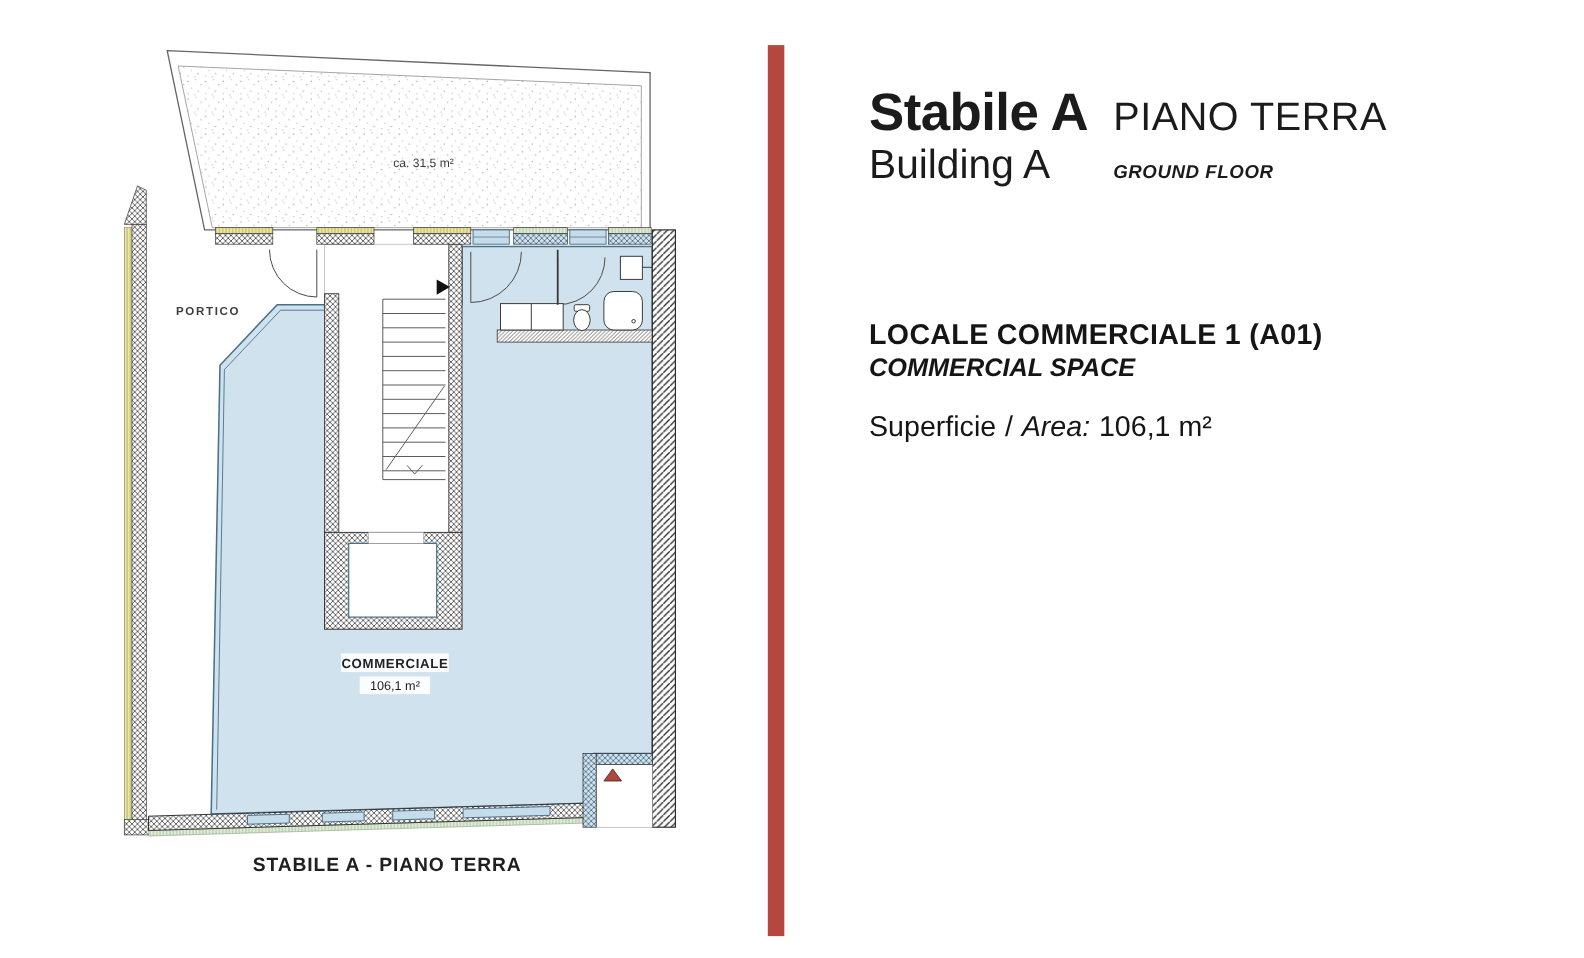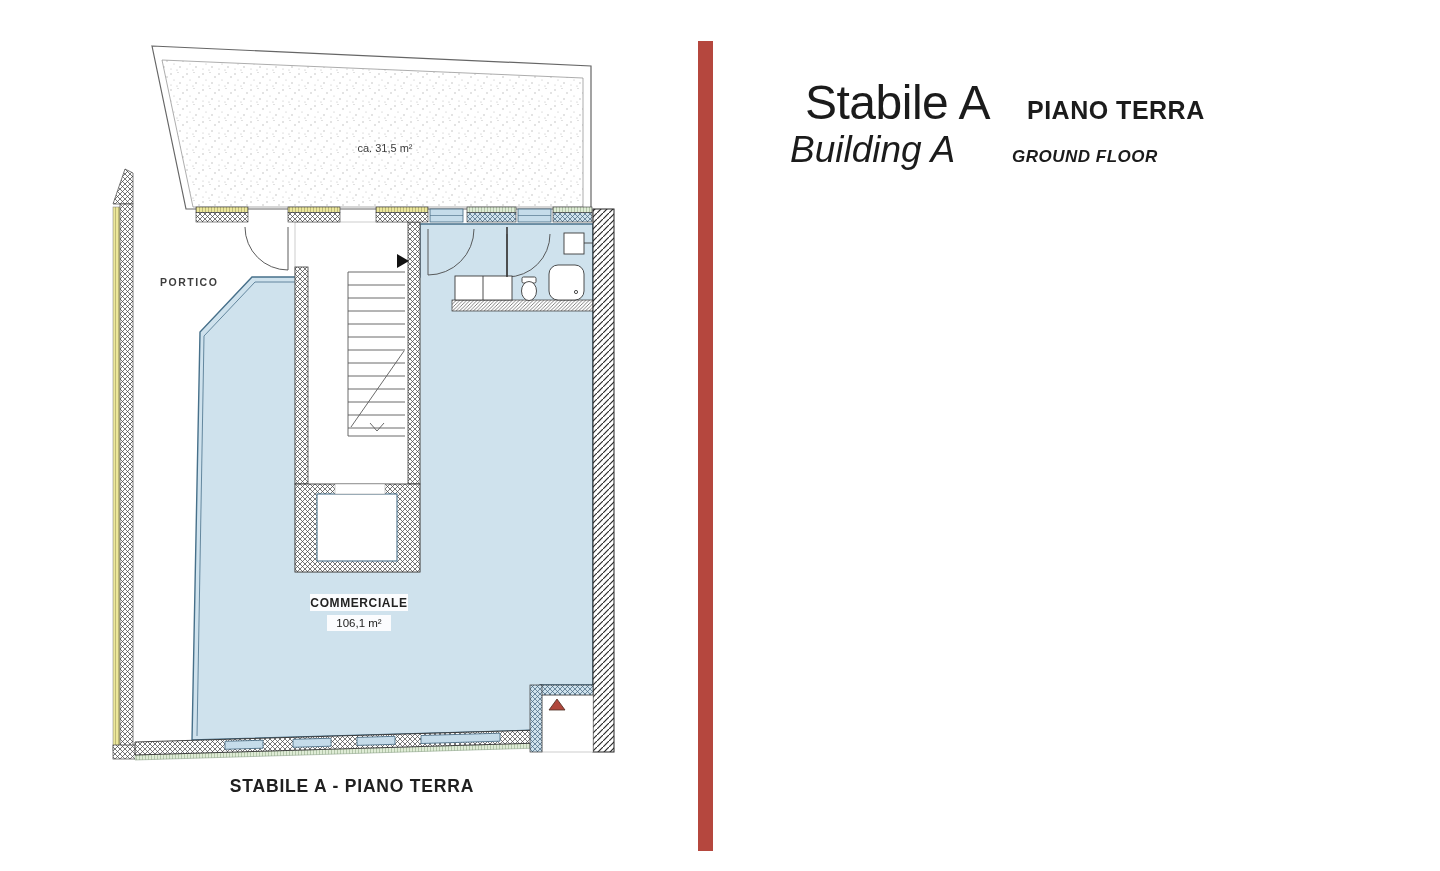--- a/index.html
+++ b/index.html
@@ -17,25 +17,25 @@
   .t-room{font-size:12px;font-weight:700;letter-spacing:.6px;fill:#222;}
   .t-area{font-size:11.5px;fill:#222;}
   .t-caption{font-size:17.5px;font-weight:700;letter-spacing:.8px;fill:#202020;}
 
   
   .divider{position:absolute;left:698px;top:41px;width:15px;height:810px;background:#b5473e;}
 
   
   .panel{position:absolute;left:790px;top:78px;width:600px;}
   .title-row{display:flex;align-items:baseline;}
-  .t-building-it{display:inline-block;width:222px;font-size:48px;font-weight:400;
-                 color:#1b1b1b;line-height:1.05;letter-spacing:-0.5px;margin-left:15px;}
-  .t-floor-it{font-size:25px;font-weight:700;letter-spacing:.5px;color:#1b1b1b;}
+  .t-building-it{display:inline-block;width:222px;font-size:48px;font-weight:700;
+                 color:#1b1b1b;line-height:1.05;letter-spacing:-0.5px;}
+  .t-floor-it{font-size:36px;font-weight:400;letter-spacing:.5px;color:#1b1b1b;}
   .title-row2{display:flex;align-items:baseline;margin-top:3px;}
-  .t-building-en{display:inline-block;width:222px;font-size:37px;font-style:italic;
+  .t-building-en{display:inline-block;width:222px;font-size:37px;
                  font-weight:500;color:#1b1b1b;line-height:1.05;}
   .t-floor-en{font-size:17px;font-weight:700;font-style:italic;letter-spacing:.5px;color:#1b1b1b;}
   .unit{margin-top:120px;}
   .unit-title{font-size:26px;font-weight:700;letter-spacing:.3px;color:#151515;line-height:1.1;}
   .unit-sub{font-size:23px;font-weight:700;font-style:italic;color:#151515;line-height:1.2;margin-top:2px;}
   .area-line{margin-top:24px;font-size:26px;color:#151515;}
   .area-line .sep{margin:0 8px;}
   .area-line .it{font-style:italic;margin-right:8px;}
 </style>
 </head>
@@ -207,15 +207,22 @@
 
   <div class="panel">
     <div class="title-row">
       <span class="t-building-it">Stabile A</span>
       <span class="t-floor-it">PIANO TERRA</span>
     </div>
     <div class="title-row2">
       <span class="t-building-en">Building A</span>
       <span class="t-floor-en">GROUND FLOOR</span>
     </div>
+    <div class="unit">
+      <div class="unit-title">LOCALE COMMERCIALE 1 (A01)</div>
+      <div class="unit-sub">COMMERCIAL SPACE</div>
+      <div class="area-line">
+        <span>Superficie</span><span class="sep">/</span><span class="it">Area:</span><span>106,1 m²</span>
+      </div>
+    </div>
   </div>
 
 </div>
 
 </body></html>

